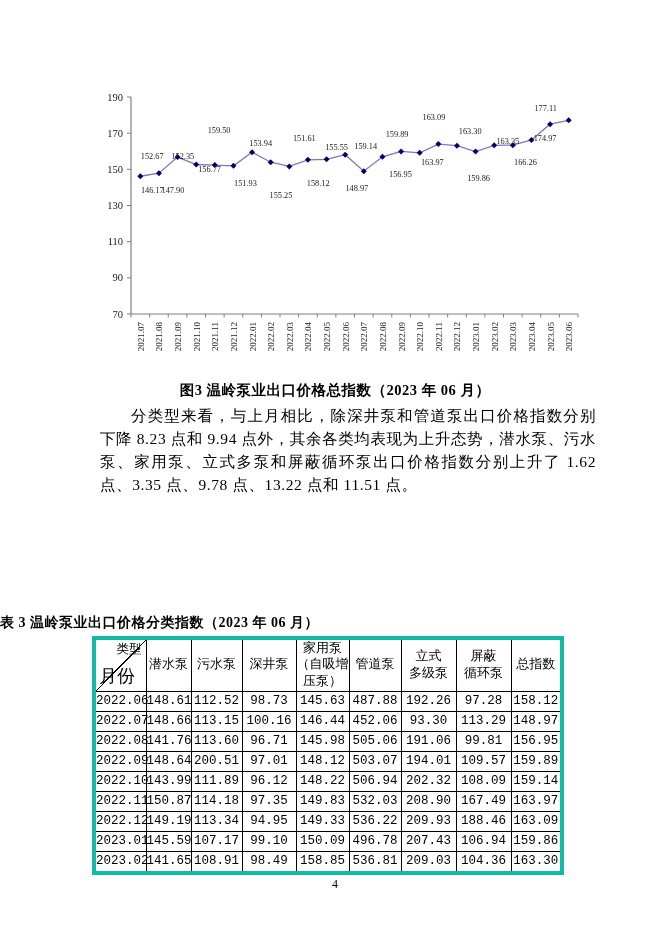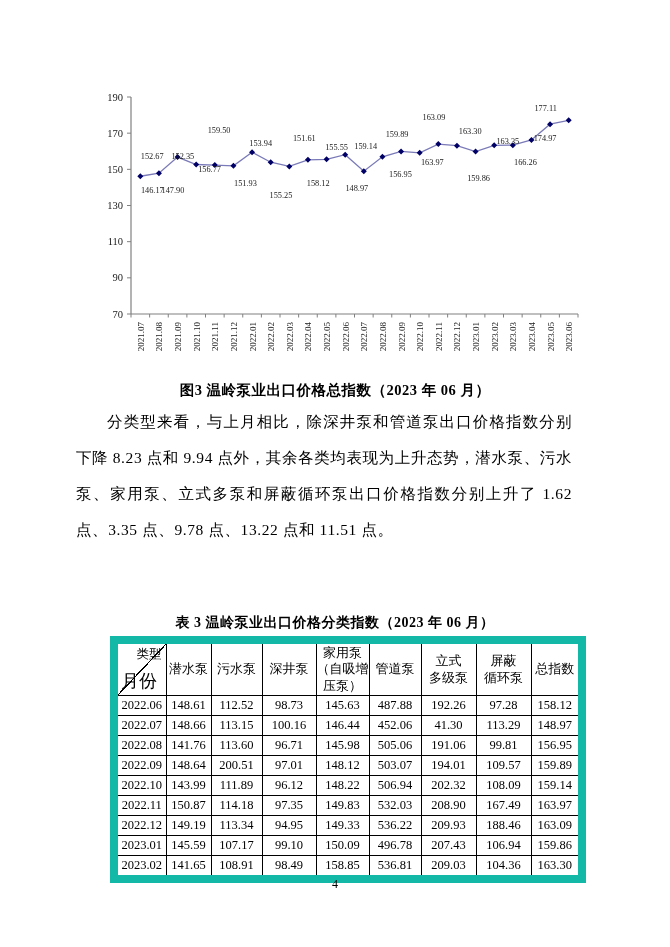--- a/index.html
+++ b/index.html
@@ -7,35 +7,36 @@
     position:relative; width:670px; height:947px; margin:0 auto;
     background:#ffffff; overflow:hidden;
     font-family:"Liberation Serif","DejaVu Serif",serif; color:#000;
   }
   .chart-wrap { position:absolute; left:0; top:85px; width:670px; height:292px; }
   .chart-title {
     position:absolute; left:0; top:381px; width:670px; text-align:center;
     font-size:14.5px; font-weight:bold; letter-spacing:0.5px;
   }
   .para {
-    position:absolute; left:76px; width:496px;
-    font-size:15.5px; line-height:36px; text-align:justify; text-justify:inter-ideograph;
+    position:absolute; left:100px; width:496px;
+    font-size:15.5px; line-height:23px; text-align:justify; text-justify:inter-ideograph;
     text-indent:2em; letter-spacing:0.6px;
   }
   #para-1 { top:404px; }
   #para-2 { top:517px; }
   .table-caption {
-    position:absolute; left:0; top:614px; width:670px; text-align:center;
+    position:absolute; left:0; top:614px; width:670px; 
     font-size:14px; font-weight:bold; letter-spacing:0.5px;
   }
   table.idx {
-    position:absolute; left:110px; top:636px; width:468px;
+    position:absolute; left:92px; top:636px; width:468px;
     border-collapse:collapse; table-layout:fixed;
-    border:8px solid #14b8a6;
+    border:4px solid #14b8a6;
     font-size:12.5px;
+    font-family:Liberation Mono, monospace;
   }
   table.idx th, table.idx td {
     border:1px solid #000; text-align:center; vertical-align:middle;
     padding:0; font-weight:normal; line-height:1.25;
   }
   table.idx thead th { height:51px; white-space:pre-line; font-size:13px; }
   table.idx tbody td { height:19px; }
   .corner-cell {
     position:relative;
     background:linear-gradient(to bottom right,
@@ -222,21 +223,21 @@
           <td>97.28</td>
           <td>158.12</td>
         </tr>
         <tr>
           <td>2022.07</td>
           <td>148.66</td>
           <td>113.15</td>
           <td>100.16</td>
           <td>146.44</td>
           <td>452.06</td>
-          <td>41.30</td>
+          <td>93.30</td>
           <td>113.29</td>
           <td>148.97</td>
         </tr>
         <tr>
           <td>2022.08</td>
           <td>141.76</td>
           <td>113.60</td>
           <td>96.71</td>
           <td>145.98</td>
           <td>505.06</td>

